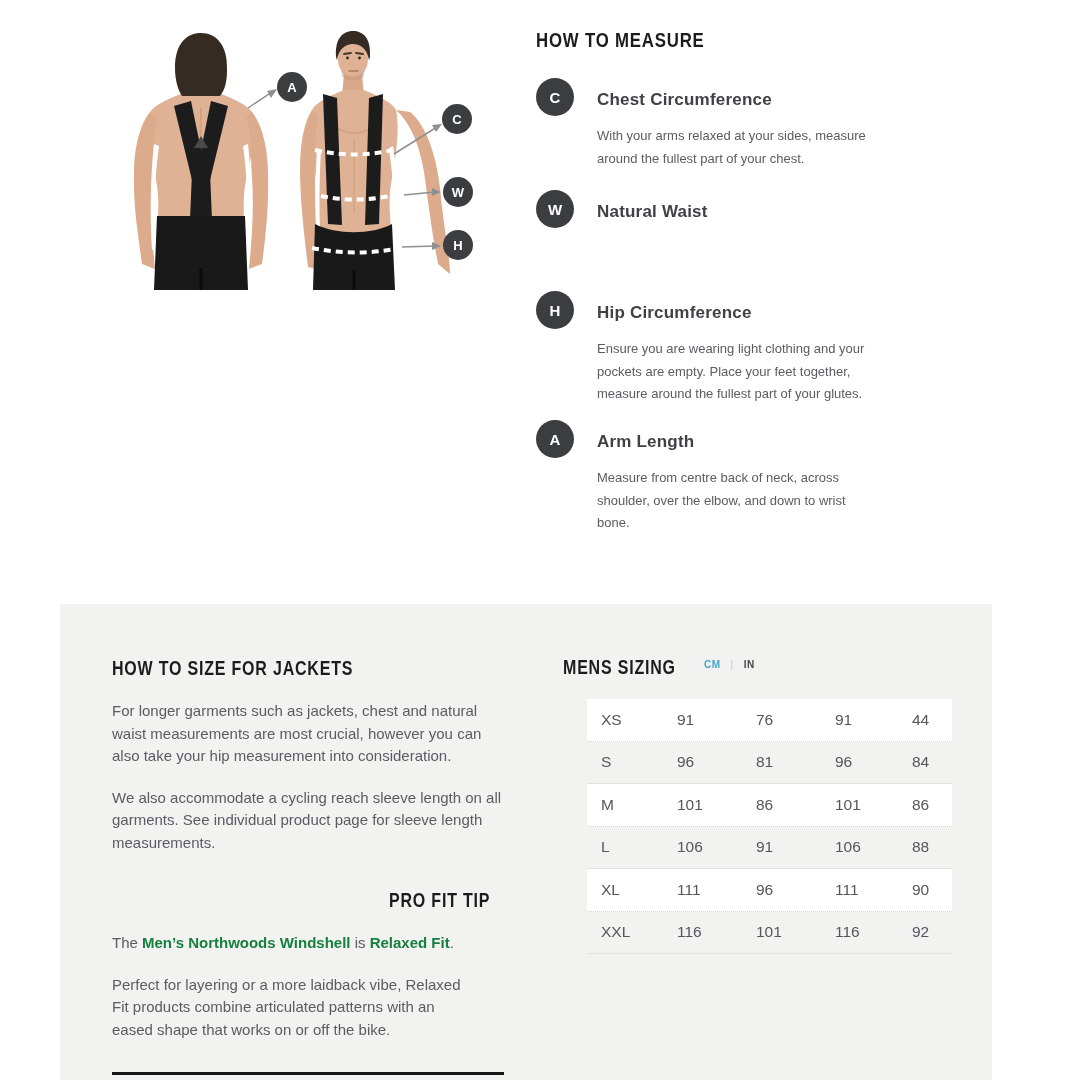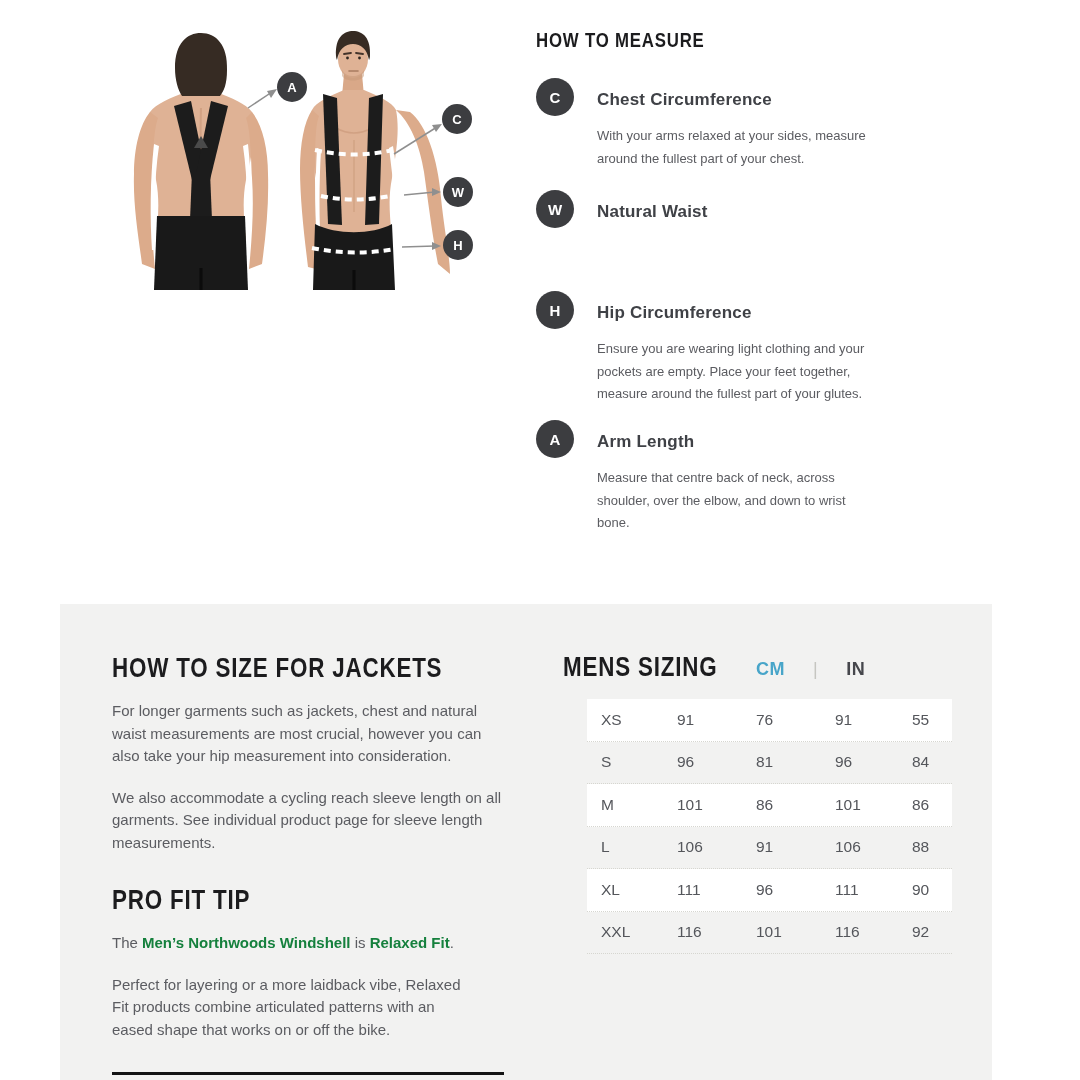--- a/index.html
+++ b/index.html
@@ -3,46 +3,46 @@
 <meta charset="utf-8">
 <style>
   html,body{margin:0;padding:0;}
   body{
     width:1080px;height:1080px;position:relative;background:#ffffff;
     font-family:"Liberation Sans","DejaVu Sans",sans-serif;overflow:hidden;
     -webkit-font-smoothing:antialiased;
   }
   .cond{display:inline-block;transform:scaleX(0.8);transform-origin:0 50%;
     font-weight:700;letter-spacing:1px;color:#1c1c1e;white-space:nowrap;}
-  h2{margin:0;font-size:28px;line-height:26px;}
+  h2{margin:0;font-size:20px;line-height:26px;}
 
   
   #figure-svg{position:absolute;left:120px;top:28px;}
 
   
   .measure-list{position:absolute;left:536px;top:27px;width:392px;height:540px;}
   .measure-list h2{font-size:21px;}
   .m-item{position:absolute;left:0;display:flex;}
   .m-badge{flex:0 0 38px;width:38px;height:38px;border-radius:50%;background:#3c3d40;
     color:#fff;font-weight:700;font-size:15px;display:flex;align-items:center;justify-content:center;}
   .m-body{margin-left:23px;width:332px;}
   .m-title{font-size:17px;font-weight:700;color:#3f4146;letter-spacing:.2px;margin-top:12px;}
   .m-desc{margin-top:15px;font-size:13px;line-height:22.5px;color:#5b5c61;white-space:pre-line;}
 
   
   .panel{position:absolute;left:60px;top:604px;width:932px;height:476px;background:#f2f2f1;}
   .jackets-col{position:absolute;left:52px;top:51px;width:404px;}
   .para{margin-top:19px;font-size:15px;line-height:22.5px;color:#5b5c61;white-space:pre-line;}
-  .profit-head{margin-top:33px;}
+  .profit-head{margin-top:33px;text-align:right;}
   .rich b{font-weight:700;color:#15803d;}
   .divider{position:absolute;left:52px;top:468px;width:392px;height:3px;background:#141414;}
 
   .table-col{position:absolute;left:503px;top:50px;width:389px;}
   .table-head{display:flex;align-items:flex-start;}
-  .units{display:flex;align-items:center;gap:28px;font-size:18px;font-weight:700;
+  .units{display:flex;align-items:center;gap:10px;font-size:10px;font-weight:700;
     letter-spacing:.5px;margin-top:5px;}
   .unit-cm{color:#48a5c9;cursor:pointer;}
   .unit-sep{color:#c6c6c1;font-weight:400;}
   .unit-in{color:#46474c;cursor:pointer;}
 
   .size-table{margin-top:19px;}
   .t-row{display:grid;grid-template-columns:76px 79px 79px 77px auto;
     padding-left:14px;align-items:center;}
   .t-row.header{height:32px;font-size:15px;font-weight:700;color:#3c3e43;letter-spacing:.8px;}
   .t-row.data{height:41.5px;font-size:15.5px;color:#54565b;
@@ -181,21 +181,21 @@
       <div class="m-desc">Ensure you are wearing light clothing and your
 pockets are empty. Place your feet together,
 measure around the fullest part of your glutes.</div>
     </div>
   </div>
 
   <div class="m-item" style="top:393px;">
     <div class="m-badge">A</div>
     <div class="m-body">
       <div class="m-title">Arm Length</div>
-      <div class="m-desc">Measure that centre back of neck, across
+      <div class="m-desc">Measure from centre back of neck, across
 shoulder, over the elbow, and down to wrist
 bone.</div>
     </div>
   </div>
 </div>
 
 <div class="panel">
 
   <div class="jackets-col">
     <h2><span class="cond">HOW TO SIZE FOR JACKETS</span></h2>
@@ -224,21 +224,21 @@
         <span class="unit-in">IN</span>
       </div>
     </div>
 
     <div class="size-table">
       <div class="t-row data white">
         <span>XS</span>
         <span>91</span>
         <span>76</span>
         <span>91</span>
-        <span>55</span>
+        <span>44</span>
       </div>
       <div class="t-row data">
         <span>S</span>
         <span>96</span>
         <span>81</span>
         <span>96</span>
         <span>84</span>
       </div>
       <div class="t-row data white">
         <span>M</span>

